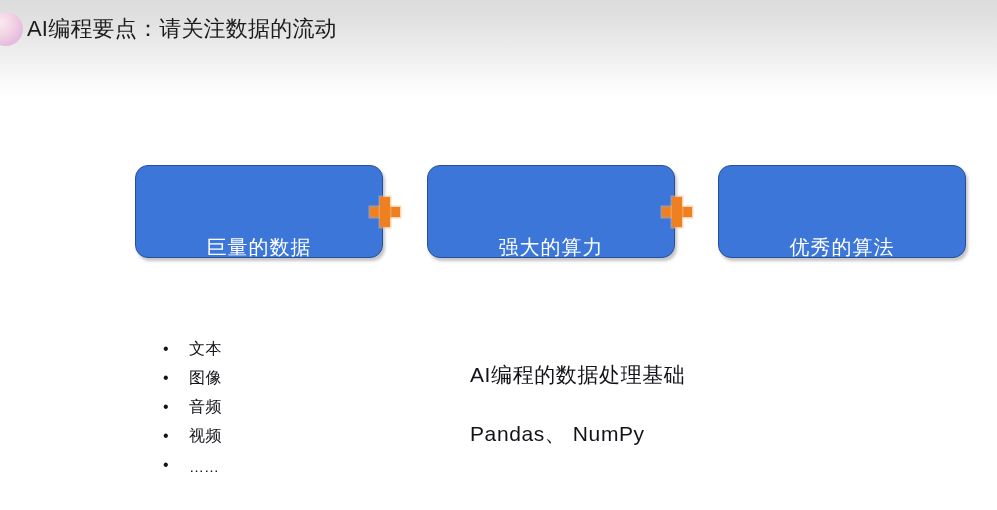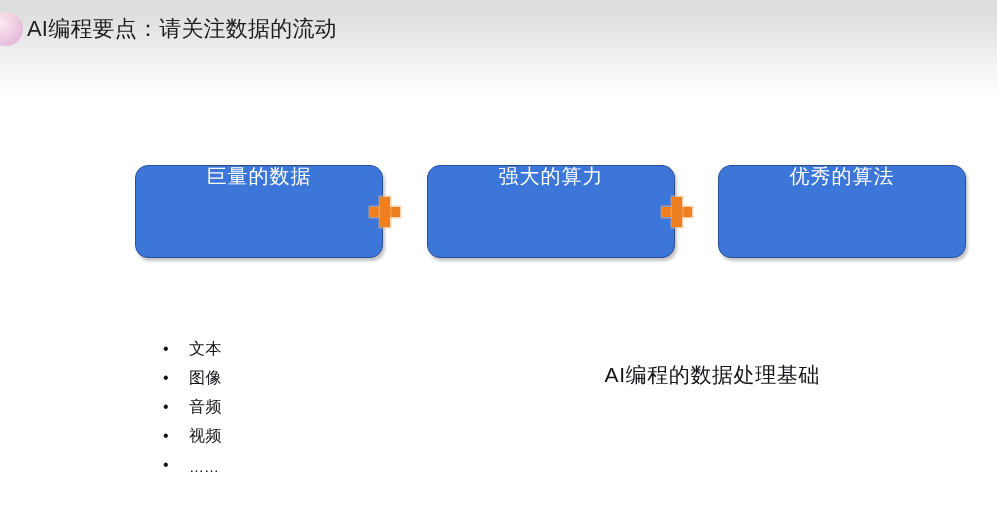--- a/index.html
+++ b/index.html
@@ -72,21 +72,21 @@
     position: absolute;
     top: 0;
     width: 248px;
     height: 93px;
     box-sizing: border-box;
     background: #3b76d8;
     border: 1.6px solid #2a4f96;
     border-radius: 13px;
     box-shadow: 2px 3px 3px rgba(60, 60, 70, 0.30);
     display: flex;
-    align-items: flex-start;
+    align-items: flex-end;
     justify-content: center;
   }
   .pillar-label {
     color: #ffffff;
     font-size: 20px;
     letter-spacing: 1px;
     font-weight: 400;
     line-height: 1;
   }
   #pillar-box-0 { left: 0px; }
@@ -151,21 +151,21 @@
     position: relative;
     top: 2px;
     letter-spacing: 0px;
   }
 
   #caption-block {
     position: absolute;
     left: 470px;
     top: 360px;
     width: 350px;
-    text-align: right;
+    text-align: left;
     color: #121219;
   }
   #caption-primary {
     font-size: 21px;
     line-height: 30px;
     letter-spacing: 0.6px;
   }
   #caption-secondary {
     margin-top: 29px;
     font-size: 21px;
@@ -227,15 +227,16 @@
       <span class="bullet-text">视频</span>
     </li>
     <li class="bullet-item ellipsis">
       <span class="bullet-dot">•</span>
       <span class="bullet-text">……</span>
     </li>
   </ul>
 
   <div id="caption-block">
     <div id="caption-primary">AI编程的数据处理基础</div>
+    <div id="caption-secondary">Pandas、 NumPy</div>
   </div>
 
 </div>
 
 </body></html>

